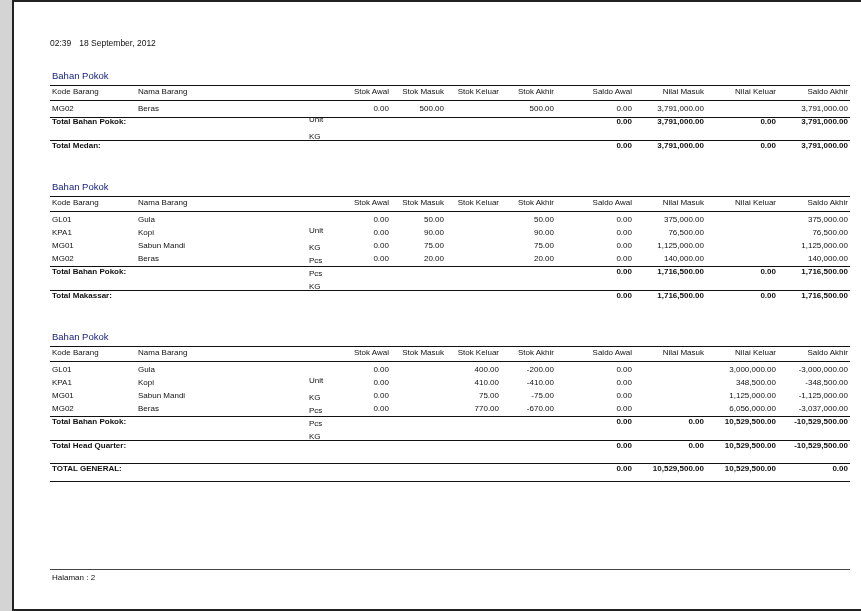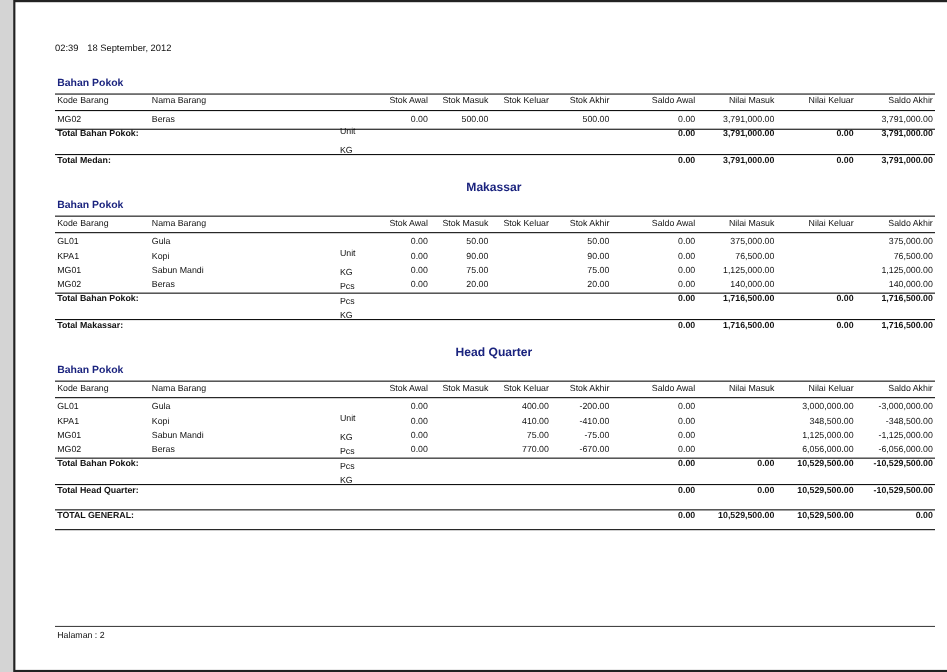--- a/index.html
+++ b/index.html
@@ -2,21 +2,21 @@
 <html><head>
 <meta charset="utf-8">
 <style>
   html, body { margin:0; padding:0; background:#d4d4d4; }
   body { width:861px; height:611px; position:relative; overflow:hidden; font-family:"Liberation Sans", sans-serif; }
   .page { position:absolute; left:12px; top:0; width:857px; height:607px; background:#ffffff; border:2px solid #222; box-sizing:content-box; }
   .abs { position:absolute; }
   .stamp { left:36px; top:36px; font-size:8.5px; color:#111; }
   .stamp span + span { margin-left:8px; }
   .city { left:36px; width:798px; text-align:center; font-size:11px; font-weight:bold; color:#1a237e; }
-  .group { left:38px; font-size:9.5px; font-weight:bold; color:#1a237e; }
+  .group { left:38px; font-size:9.5px; font-weight:normal; color:#1a237e; }
   .rule { left:36px; width:800px; height:0; border-top:1.5px solid #111; }
   .rule.thin { border-top-width:1px; }
   .row { left:36px; width:800px; height:12px; font-size:8px; color:#111; }
   .row.hdr { font-size:8px; }
   .row.bold { font-weight:bold; }
   .row .c { position:absolute; top:0; white-space:nowrap; line-height:12px; }
   .c.kode { left:2px; }
   .c.nama { left:88px; }
   .c.unit { left:259px;margin-top:28px; }
   .c.r { text-align:right; }
@@ -79,21 +79,20 @@
   </div>
   <div class="abs rule" style="top:138px"></div>
   <div class="abs row bold" style="top:138px">
     <span class="c kode">Total Medan:</span>
     <span class="c r saldoawal">0.00</span>
     <span class="c r nmasuk">3,791,000.00</span>
     <span class="c r nkeluar">0.00</span>
     <span class="c r saldoakhir">3,791,000.00</span>
   </div>
 
-  <div class="abs city" style="top:163px">Makassar</div>
   <div class="abs group" style="top:179px">Bahan Pokok</div>
   <div class="abs rule" style="top:194px"></div>
   <div class="abs row hdr" style="top:195px">
     <span class="c kode">Kode Barang</span>
     <span class="c nama">Nama Barang</span>
     <span class="c unit">Unit</span>
     <span class="c r sawal">Stok Awal</span>
     <span class="c r smasuk">Stok Masuk</span>
     <span class="c r skeluar">Stok Keluar</span>
     <span class="c r sakhir">Stok Akhir</span>
@@ -166,21 +165,20 @@
   </div>
   <div class="abs rule" style="top:288px"></div>
   <div class="abs row bold" style="top:288px">
     <span class="c kode">Total Makassar:</span>
     <span class="c r saldoawal">0.00</span>
     <span class="c r nmasuk">1,716,500.00</span>
     <span class="c r nkeluar">0.00</span>
     <span class="c r saldoakhir">1,716,500.00</span>
   </div>
 
-  <div class="abs city" style="top:313px">Head Quarter</div>
   <div class="abs group" style="top:329px">Bahan Pokok</div>
   <div class="abs rule" style="top:344px"></div>
   <div class="abs row hdr" style="top:345px">
     <span class="c kode">Kode Barang</span>
     <span class="c nama">Nama Barang</span>
     <span class="c unit">Unit</span>
     <span class="c r sawal">Stok Awal</span>
     <span class="c r smasuk">Stok Masuk</span>
     <span class="c r skeluar">Stok Keluar</span>
     <span class="c r sakhir">Stok Akhir</span>
@@ -234,21 +232,21 @@
     <span class="c kode">MG02</span>
     <span class="c nama">Beras</span>
     <span class="c unit">KG</span>
     <span class="c r sawal">0.00</span>
     <span class="c r smasuk"></span>
     <span class="c r skeluar">770.00</span>
     <span class="c r sakhir">-670.00</span>
     <span class="c r saldoawal">0.00</span>
     <span class="c r nmasuk"></span>
     <span class="c r nkeluar">6,056,000.00</span>
-    <span class="c r saldoakhir">-6,056,000.00</span>
+    <span class="c r saldoakhir">-3,037,000.00</span>
   </div>
   <div class="abs rule" style="top:414px"></div>
   <div class="abs row bold" style="top:414px">
     <span class="c kode">Total Bahan Pokok:</span>
     <span class="c r saldoawal">0.00</span>
     <span class="c r nmasuk">0.00</span>
     <span class="c r nkeluar">10,529,500.00</span>
     <span class="c r saldoakhir">-10,529,500.00</span>
   </div>
   <div class="abs rule" style="top:438px"></div>

